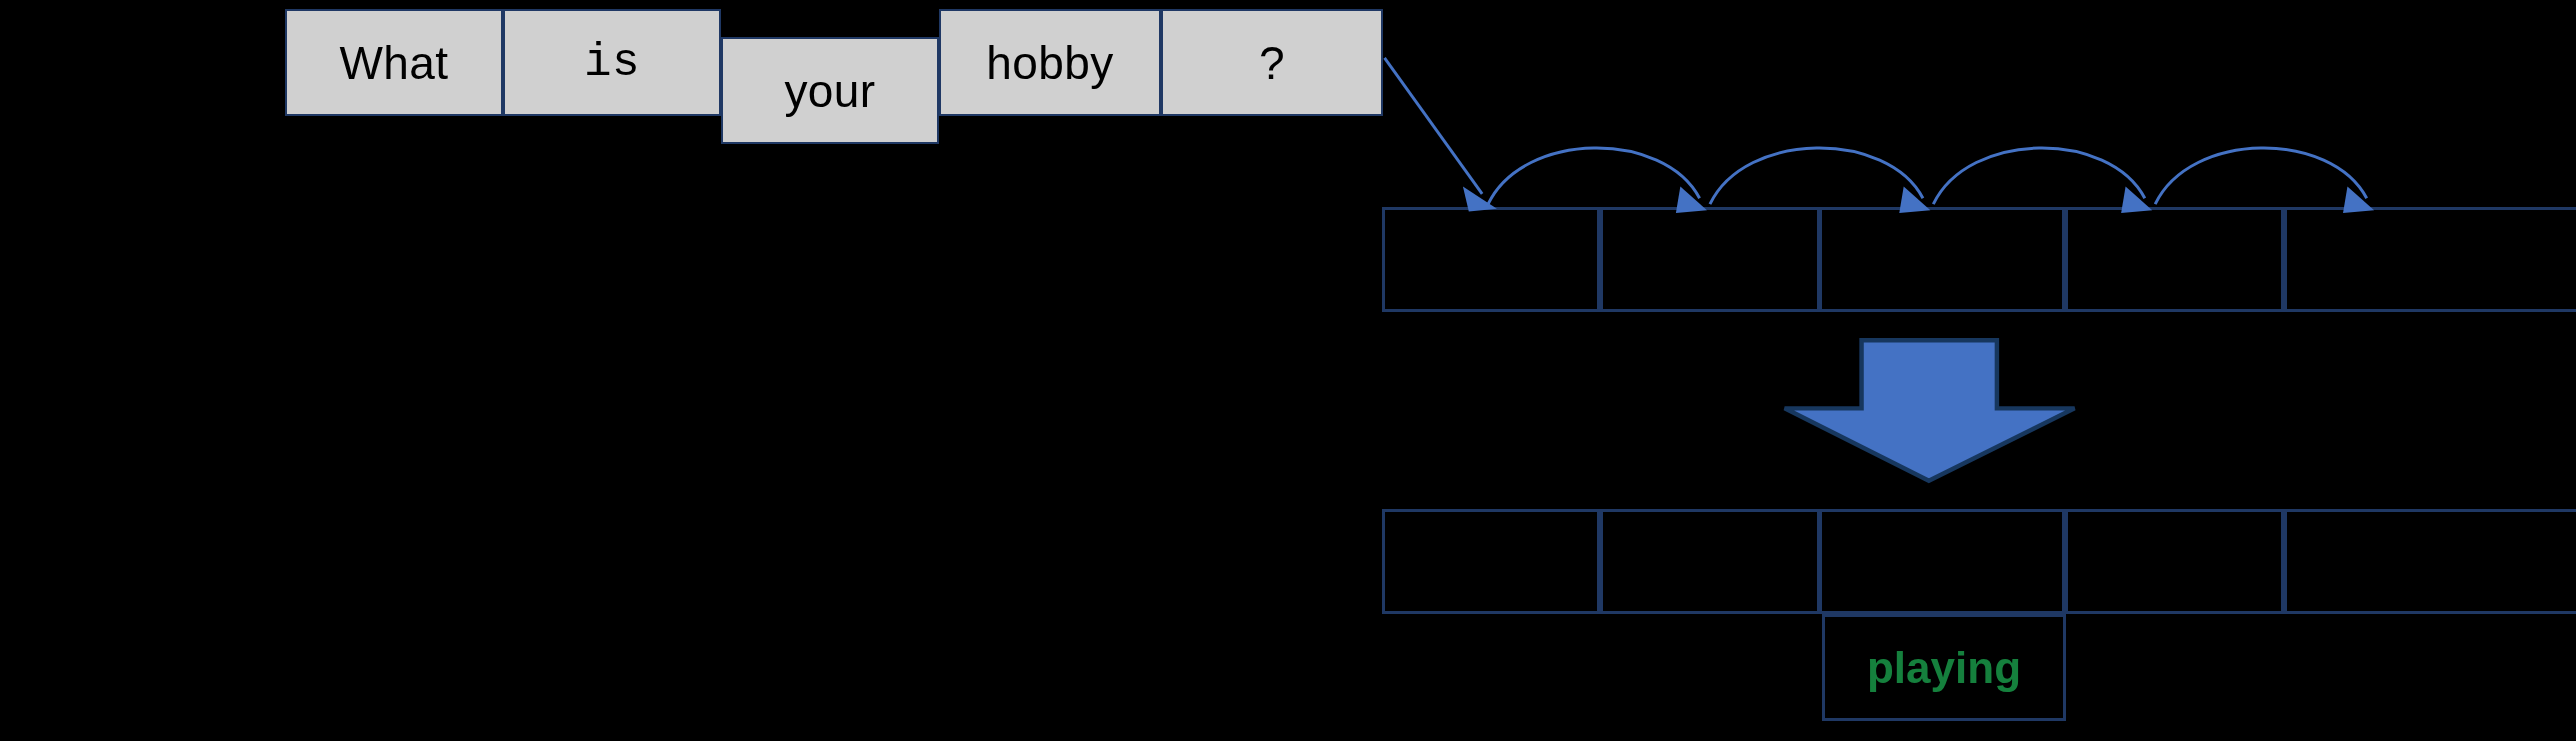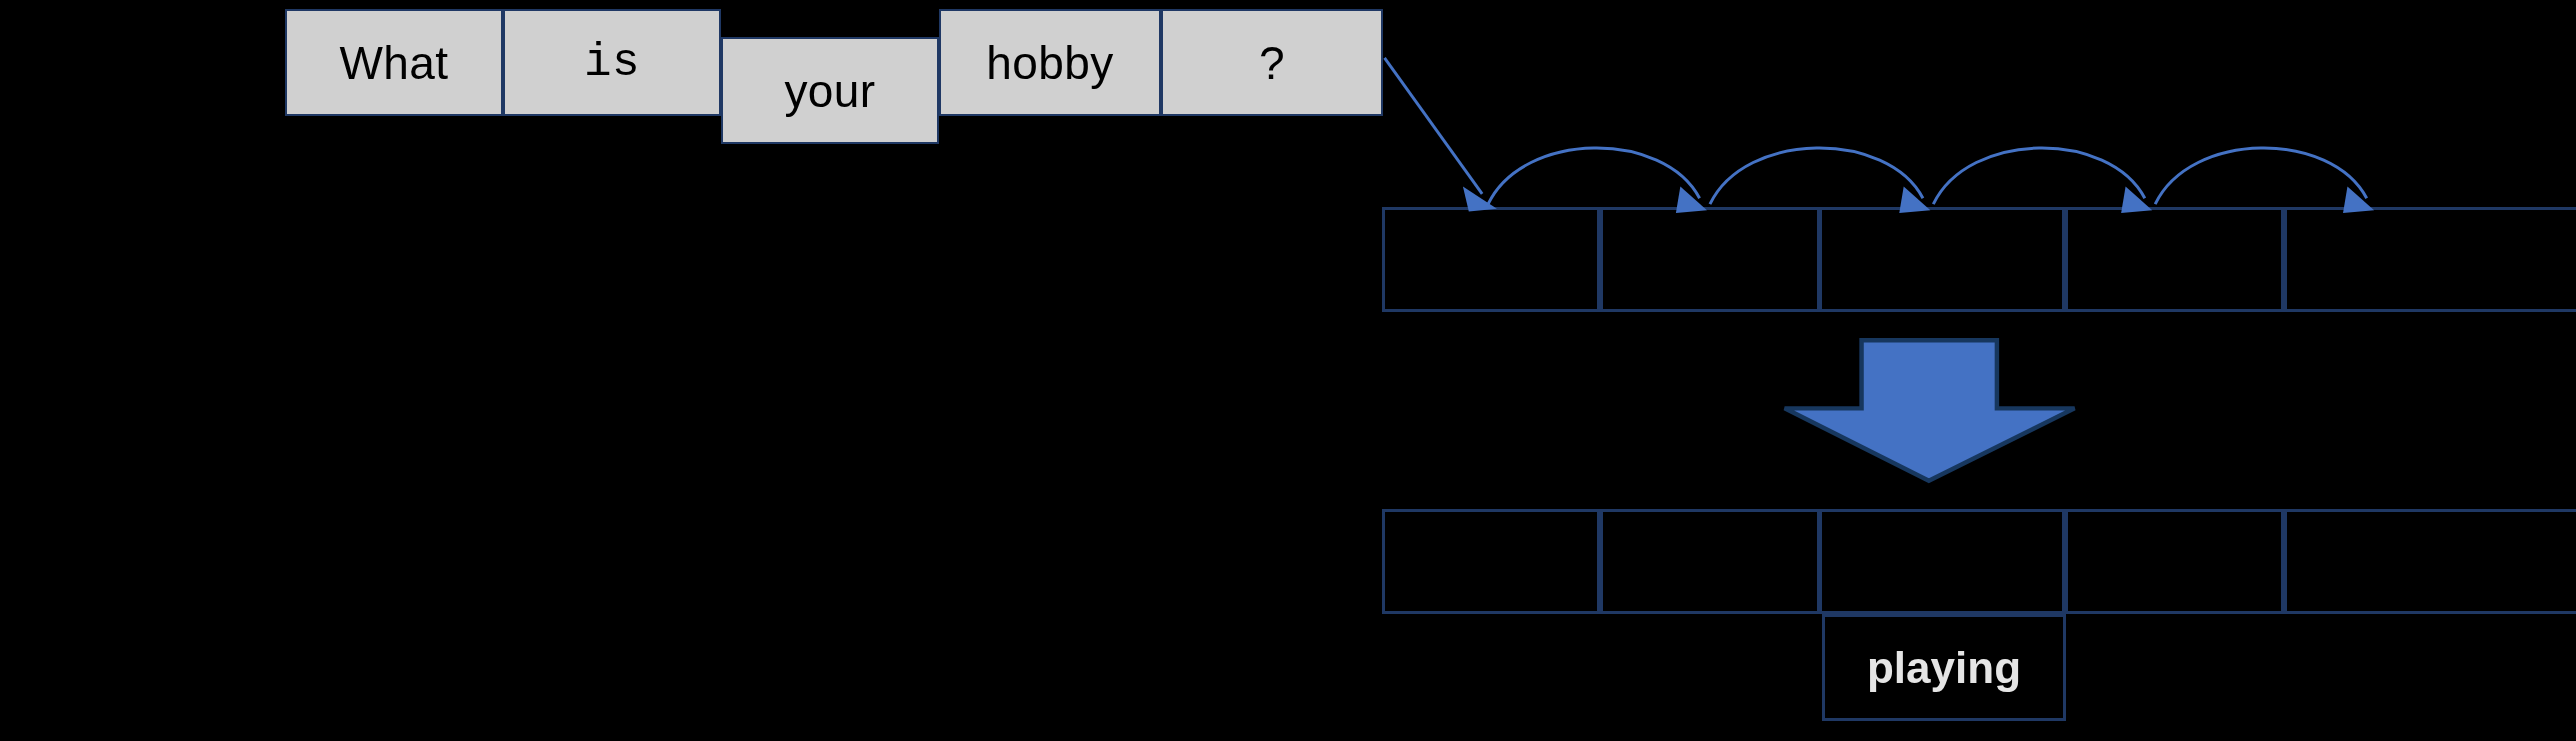--- a/index.html
+++ b/index.html
@@ -41,21 +41,21 @@
   
   .cell.empty {
     background: transparent;
     border: 3px solid #1f3864;
   }
 
   
   .cell.token {
     background: transparent;
     border: 3px solid #1f3864;
-    color: #e5e5e5;
+    color: #15803d;
     font-size: 44px;
     font-weight: bold;
     line-height: 1;
   }
 
   
   #arrows {
     position: absolute;
     left: 0;
     top: 0;

